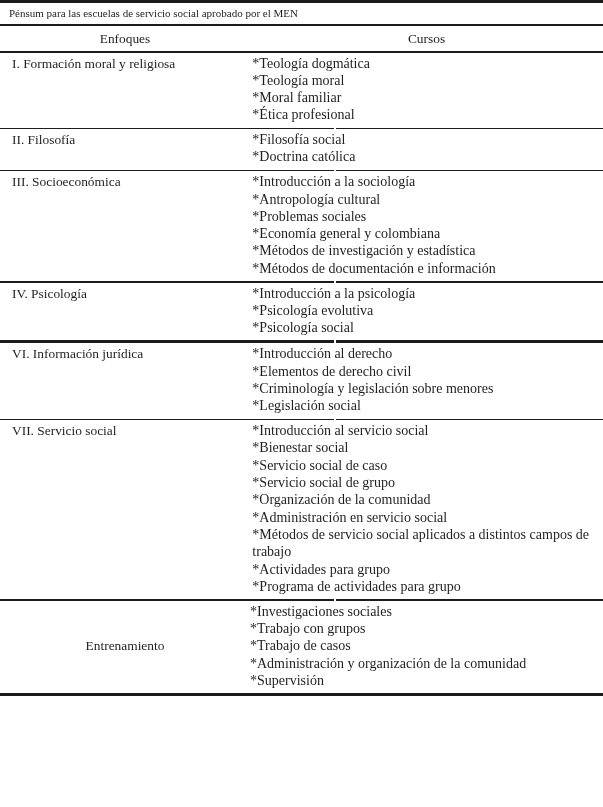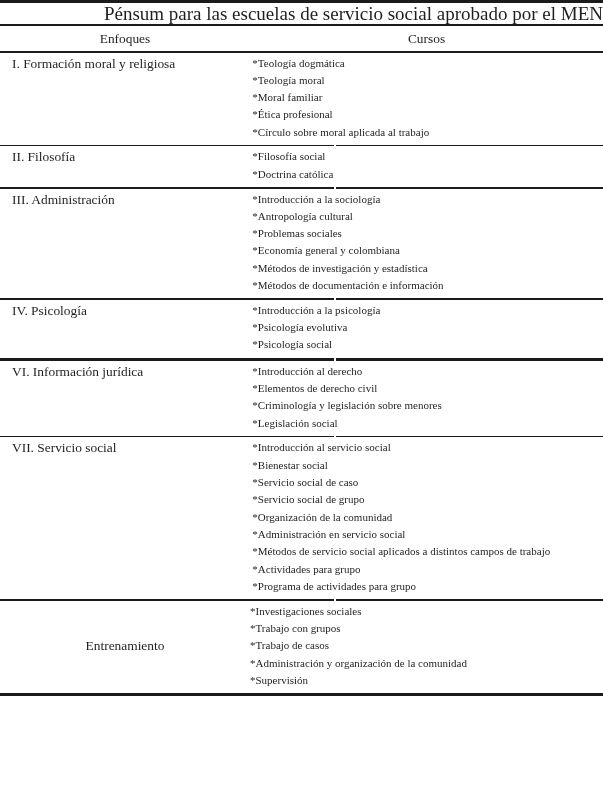--- a/index.html
+++ b/index.html
@@ -34,22 +34,22 @@
   .row-sep {
     height: 1.5px;
     background: linear-gradient(to right,
       #1b1b1b 0px, #1b1b1b 334px,
       transparent 334px, transparent 336.5px,
       #1b1b1b 336.5px, #1b1b1b 100%);
   }
   .title-row {
     height: 21px;
     line-height: 21px;
-    text-align: right;
-    font-size: 19px;
+    text-align: left;
+    font-size: 11px;
     margin-left: 9px;
   }
   .header-row {
     display: flex;
     height: 25px;
     justify-content: center;
   }
   .header-cell {
     line-height: 25px;
     text-align: center;
@@ -71,21 +71,21 @@
     width: 250px;
     padding-left: 0;
     display: flex;
     align-items: center;
     justify-content: center;
     text-align: right;
   }
   .cursos-cell {
     width: 345px;
     padding: 2px 8px 4px 0;
-    font-size: 11px;
+    font-size: 14px;
     line-height: 17.3px;
   }
   .curso-line {
     white-space: normal;
   }
 </style>
 </head>
 <body>
 
 <div class="pensum-table">
@@ -98,34 +98,33 @@
   </div>
   <div class="rule-med"></div>
   <div id="sections">
       <div class="section-row">
         <div class="enfoque-cell">I. Formación moral y religiosa</div>
         <div class="cursos-cell">
           <div class="curso-line">*Teología dogmática</div>
           <div class="curso-line">*Teología moral</div>
           <div class="curso-line">*Moral familiar</div>
           <div class="curso-line">*Ética profesional</div>
-          <div class="curso-line">*Círculo sobre moral aplicada al trabajo</div>
         </div>
       </div>
       <div class="row-sep"></div>
       <div class="section-row">
         <div class="enfoque-cell">II. Filosofía</div>
         <div class="cursos-cell">
           <div class="curso-line">*Filosofía social</div>
           <div class="curso-line">*Doctrina católica</div>
         </div>
       </div>
       <div class="row-sep"></div>
       <div class="section-row">
-        <div class="enfoque-cell">III. Administración</div>
+        <div class="enfoque-cell">III. Socioeconómica</div>
         <div class="cursos-cell">
           <div class="curso-line">*Introducción a la sociología</div>
           <div class="curso-line">*Antropología cultural</div>
           <div class="curso-line">*Problemas sociales</div>
           <div class="curso-line">*Economía general y colombiana</div>
           <div class="curso-line">*Métodos de investigación y estadística</div>
           <div class="curso-line">*Métodos de documentación e información</div>
         </div>
       </div>
       <div class="row-sep"></div>

